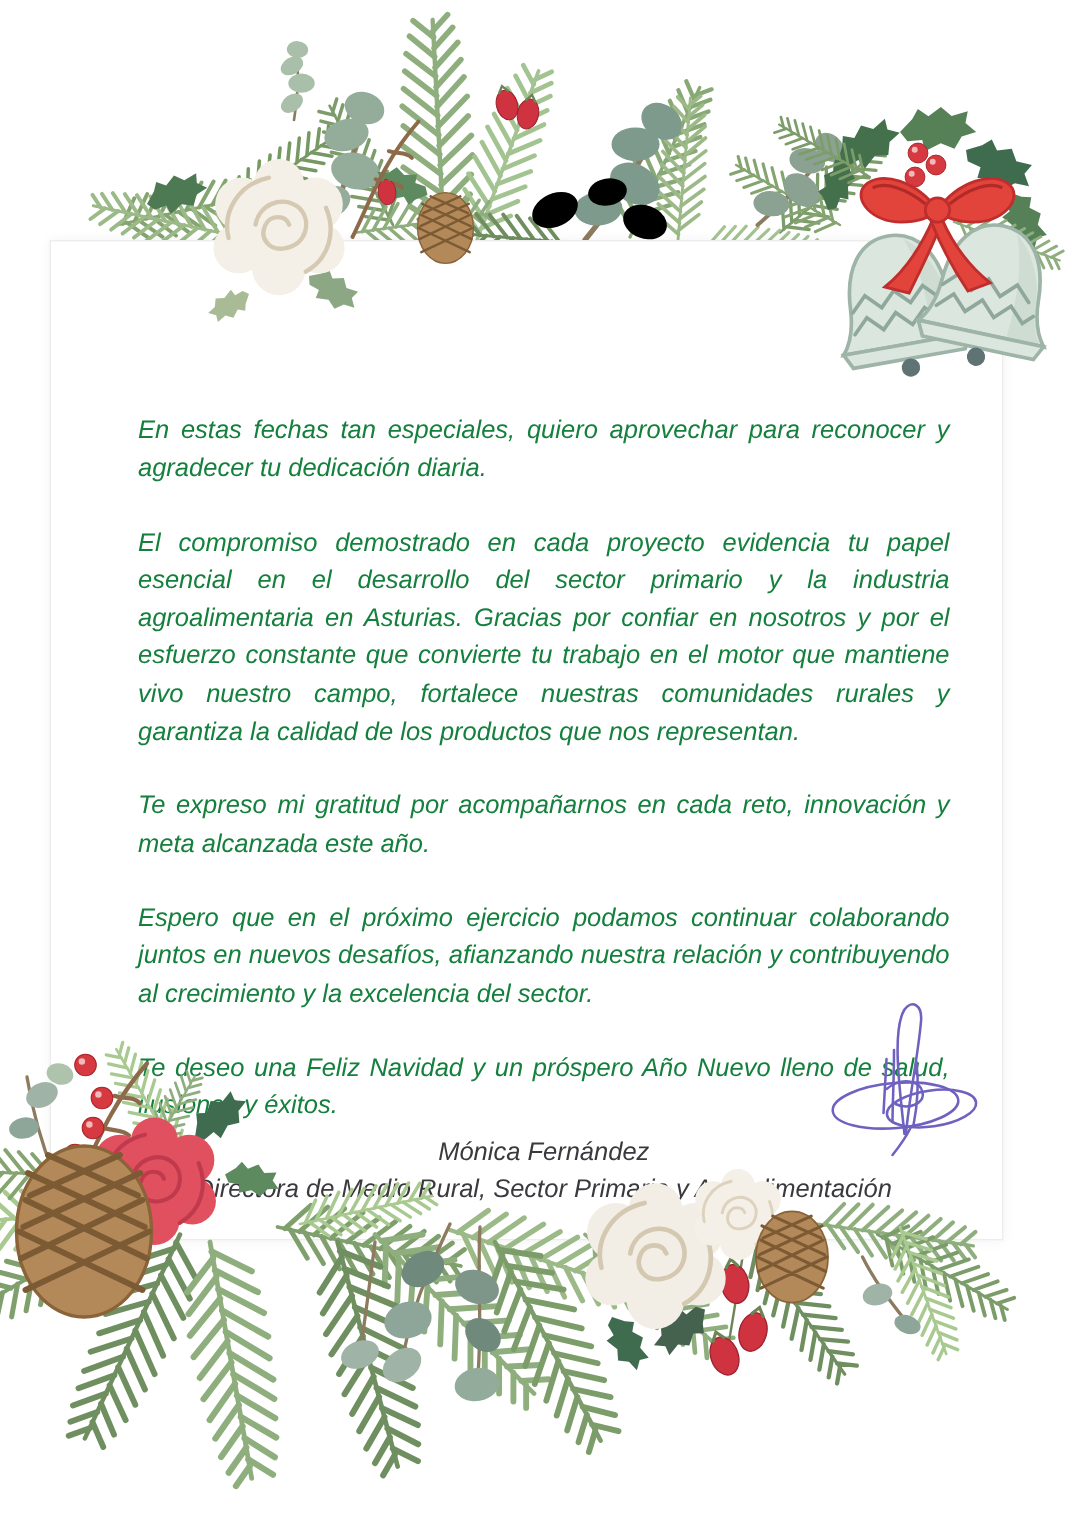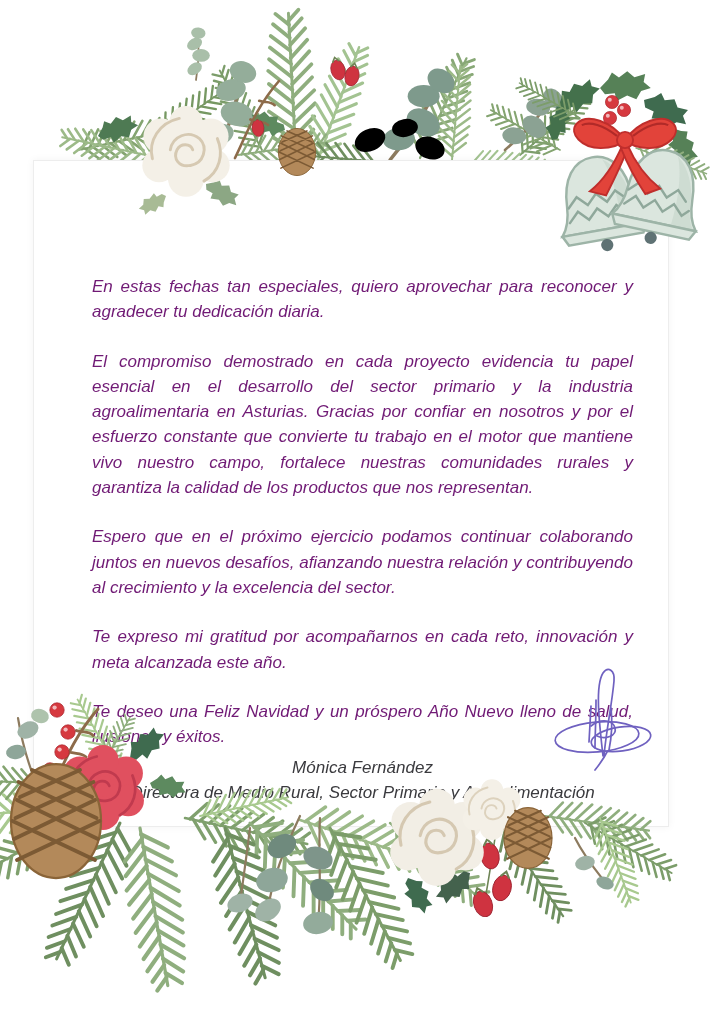--- a/index.html
+++ b/index.html
@@ -17,21 +17,21 @@
     background:#ffffff;
     border:1px solid #ededed;
     box-shadow:0 0 8px rgba(0,0,0,0.05);
     z-index:1;
   }
   .garland-top{position:absolute;left:0;top:0;width:720px;height:272px;z-index:0;}
   .garland-top-front{position:absolute;left:0;top:0;width:720px;height:290px;z-index:2;pointer-events:none;}
   .garland-bottom{position:absolute;left:0;top:688px;width:720px;height:336px;z-index:4;pointer-events:none;}
   .letter-text{
     position:absolute;left:92px;top:274px;width:541px;z-index:3;
-    color:#701a75;font-style:italic;font-size:17px;line-height:25.3px;
+    color:#15803d;font-style:italic;font-size:17px;line-height:25.3px;
     text-align:justify;
   }
   .letter-text p{margin:0 0 24px 0;}
   .sig-svg{position:absolute;left:545px;top:666px;width:118px;height:108px;z-index:3;}
   .sig-block{
     position:absolute;left:92px;top:755px;width:541px;z-index:3;
     color:#3a3a3e;font-style:italic;font-size:17px;line-height:25px;
     text-align:center;
   }
   
@@ -179,22 +179,22 @@
       <use href="#berry" transform="translate(610,118) scale(1.1)"></use>
       <use href="#bell" transform="translate(602,215) rotate(-10) scale(1.22)"></use>
       <use href="#bell" transform="translate(657,208) rotate(12) scale(1.22)"></use>
       <use href="#bow" transform="translate(625,140) scale(1.35)"></use>
     </g>
   </svg>
 
   <div class="letter-text">
     <p>En estas fechas tan especiales, quiero aprovechar para reconocer y agradecer tu dedicación diaria.</p>
     <p>El compromiso demostrado en cada proyecto evidencia tu papel esencial en el desarrollo del sector primario y la industria agroalimentaria en Asturias. Gracias por confiar en nosotros y por el esfuerzo constante que convierte tu trabajo en el motor que mantiene vivo nuestro campo, fortalece nuestras comunidades rurales y garantiza la calidad de los productos que nos representan.</p>
+    <p>Te expreso mi gratitud por acompañarnos en cada reto, innovación y meta alcanzada este año.</p>
     <p>Espero que en el próximo ejercicio podamos continuar colaborando juntos en nuevos desafíos, afianzando nuestra relación y contribuyendo al crecimiento y la excelencia del sector.</p>
-    <p>Te expreso mi gratitud por acompañarnos en cada reto, innovación y meta alcanzada este año.</p>
     <p>Te deseo una Feliz Navidad y un próspero Año Nuevo lleno de salud, ilusiones y éxitos.</p>
   </div>
 
   <svg class="sig-svg" viewBox="0 0 118 108">
     <path class="ink" d="M58,90 C54,55 50,20 58,7 C63,0 70,4 69,15 C67,38 61,66 59,90"></path>
     <path class="ink" d="M46,40 L44,76 M51,34 C51,55 50,70 50,82 M66,42 C68,60 66,74 64,84"></path>
     <path class="ink" d="M46,60 C56,52 68,54 70,62 C72,70 60,74 52,70"></path>
     <ellipse class="ink" cx="52" cy="71" rx="42" ry="15" transform="rotate(-5 52 71)"></ellipse>
     <ellipse class="ink" cx="76" cy="73" rx="30" ry="12" transform="rotate(-8 76 73)"></ellipse>
     <path class="ink" d="M62,86 C58,94 54,99 50,104"></path>

